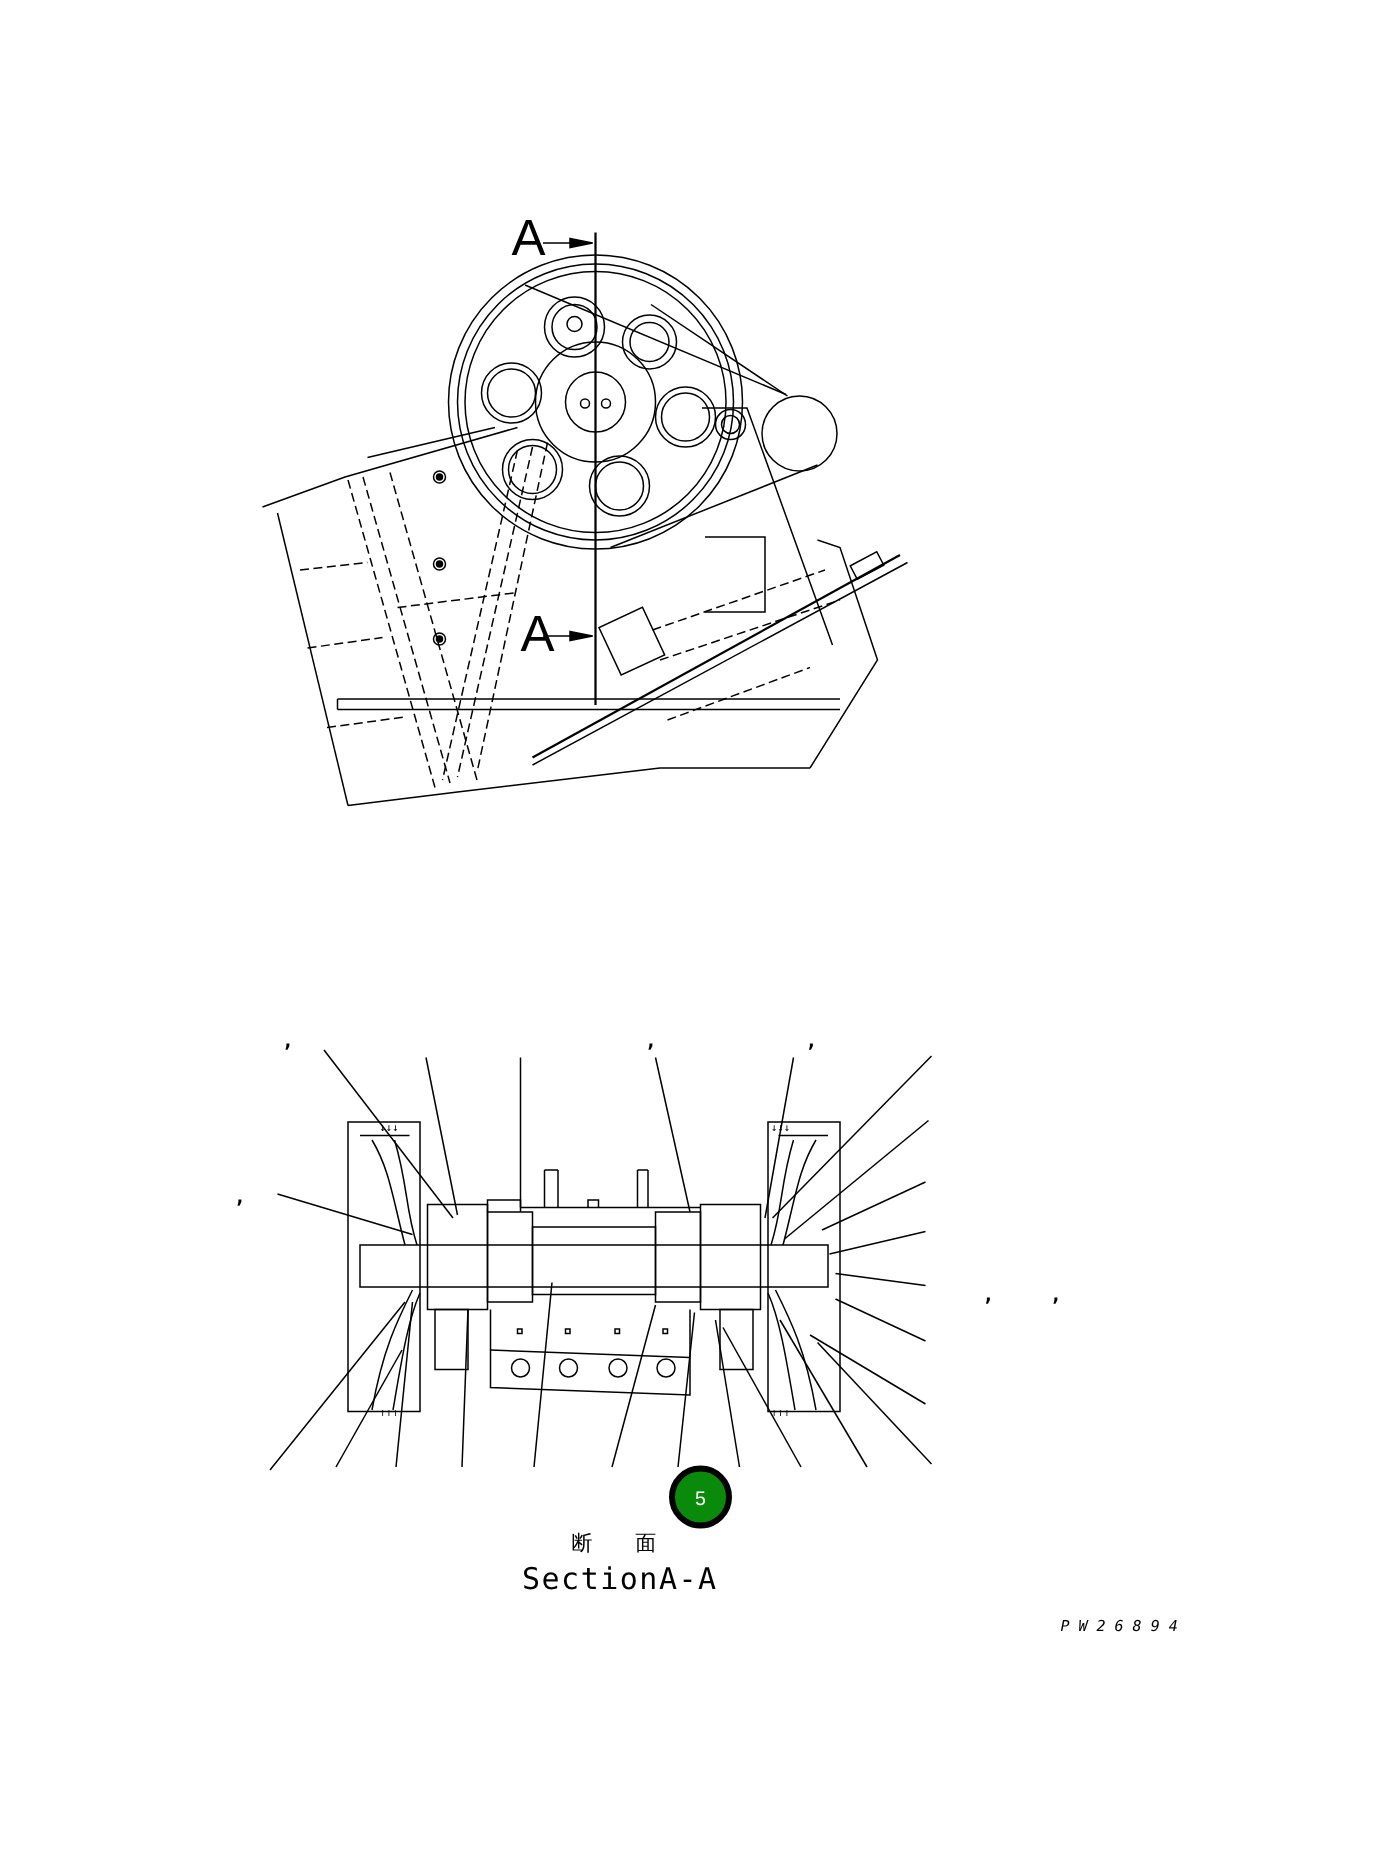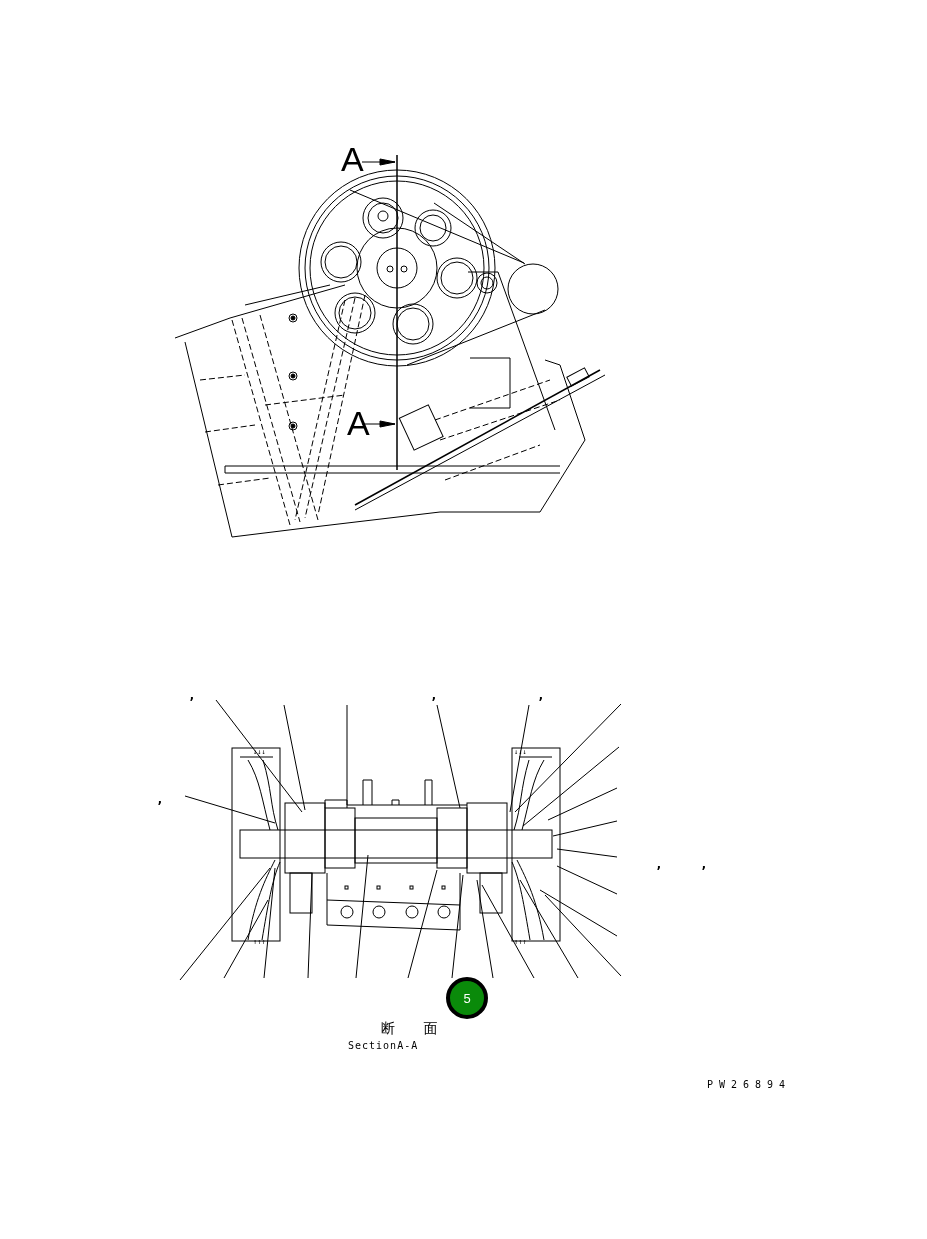--- a/index.html
+++ b/index.html
@@ -7,22 +7,22 @@
   #drawing { position:absolute; left:0; top:0; width:927px; height:1239px; }
   .lbl { position:absolute; color:#000; font-family:"DejaVu Sans Mono", monospace; }
   .comma { position:absolute; font-size:13px; font-weight:bold; line-height:1; color:#000; }
   .callout {
     position:absolute; left:446px; top:977px; width:34px; height:34px;
     border-radius:50%; background:#0a8a0a; border:4px solid #000;
     color:#fff; font-family:"Liberation Sans", sans-serif; font-size:13px;
     display:flex; align-items:center; justify-content:center; cursor:pointer;
   }
   .caption-jp { left:370px; top:1020px; font-size:14px; letter-spacing:10px;margin-left:11px; }
-  .caption-en { left:348px; top:1040px; font-size:10px; letter-spacing:1px; }
-  .ref { left:707px; top:1079px; font-size:10px; letter-spacing:6px; }
+  .caption-en { left:348px; top:1040px; font-size:20px; letter-spacing:1px; }
+  .ref { left:707px; top:1079px; font-size:10px; letter-spacing:6px;font-style:italic; }
   .secA { font-family:"Liberation Sans", sans-serif; font-size:34px; font-weight:normal; }
 </style>
 </head>
 <body>
 
 <svg id="drawing" viewBox="0 0 927 1239" xmlns="http://www.w3.org/2000/svg" fill="none" stroke="#000" stroke-width="1">
 
   <g>
 
     <line x1="397" y1="155" x2="397" y2="470" stroke-width="1.5"></line>

